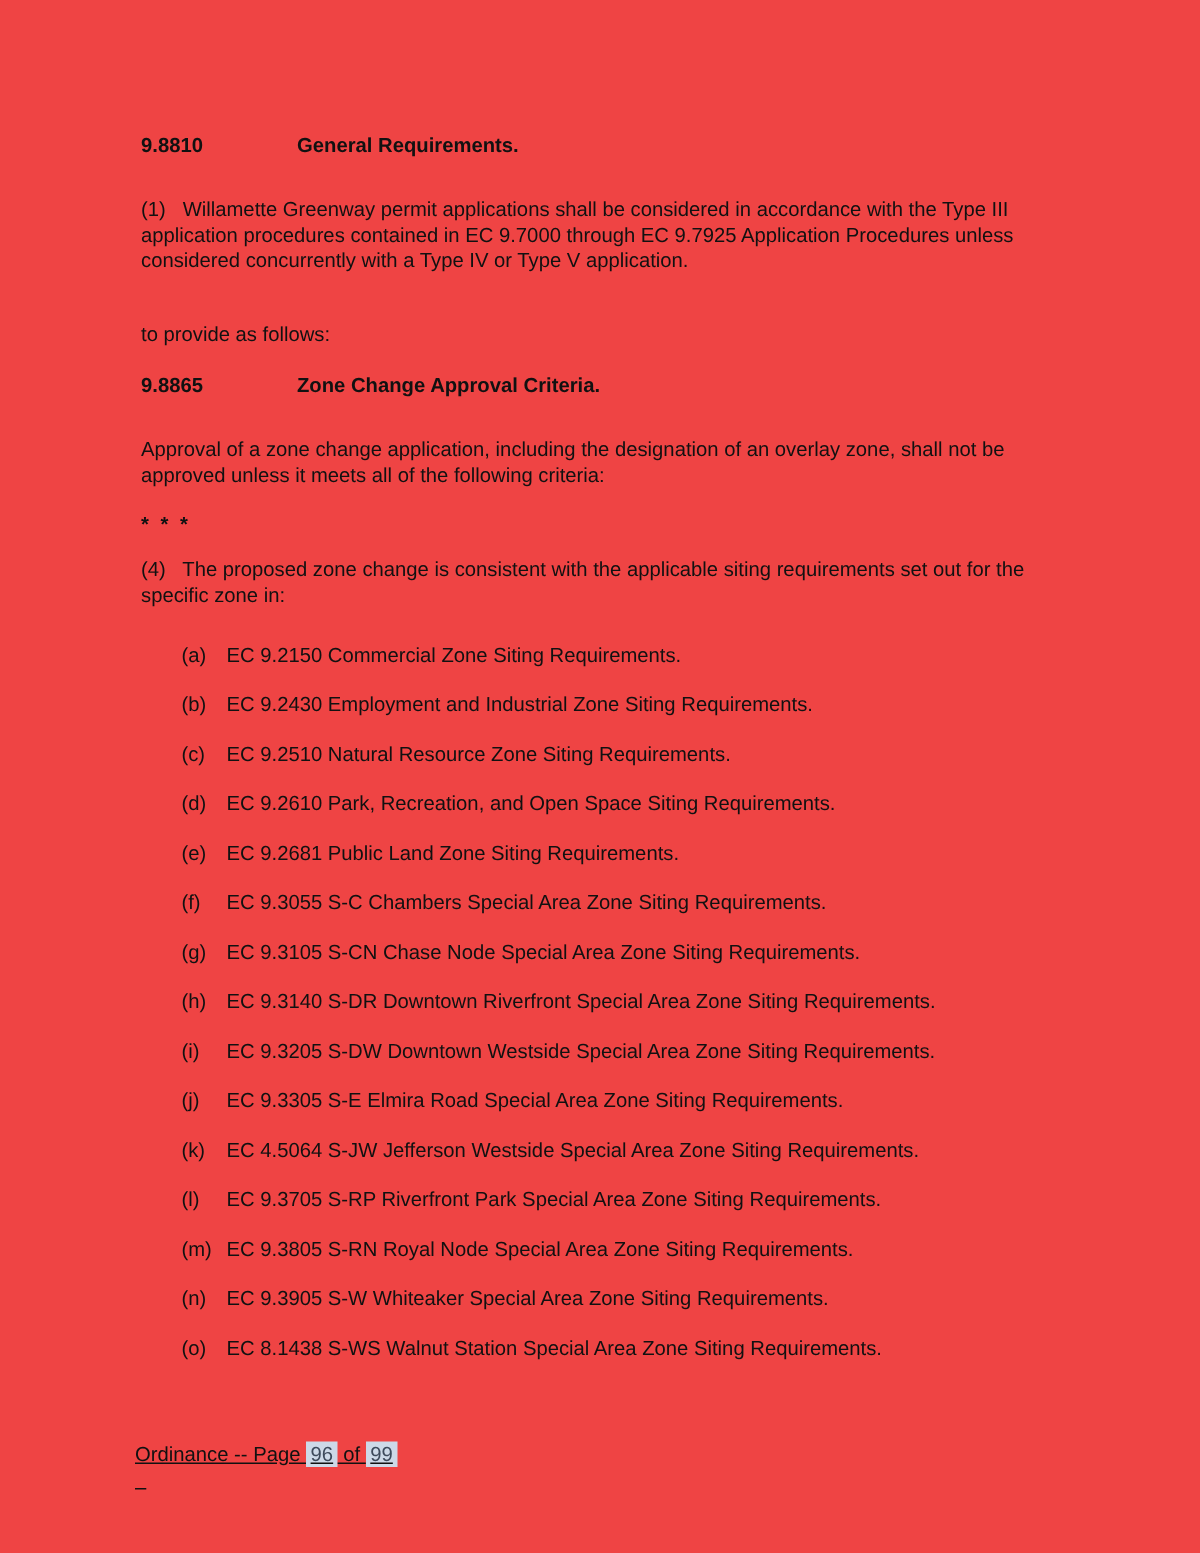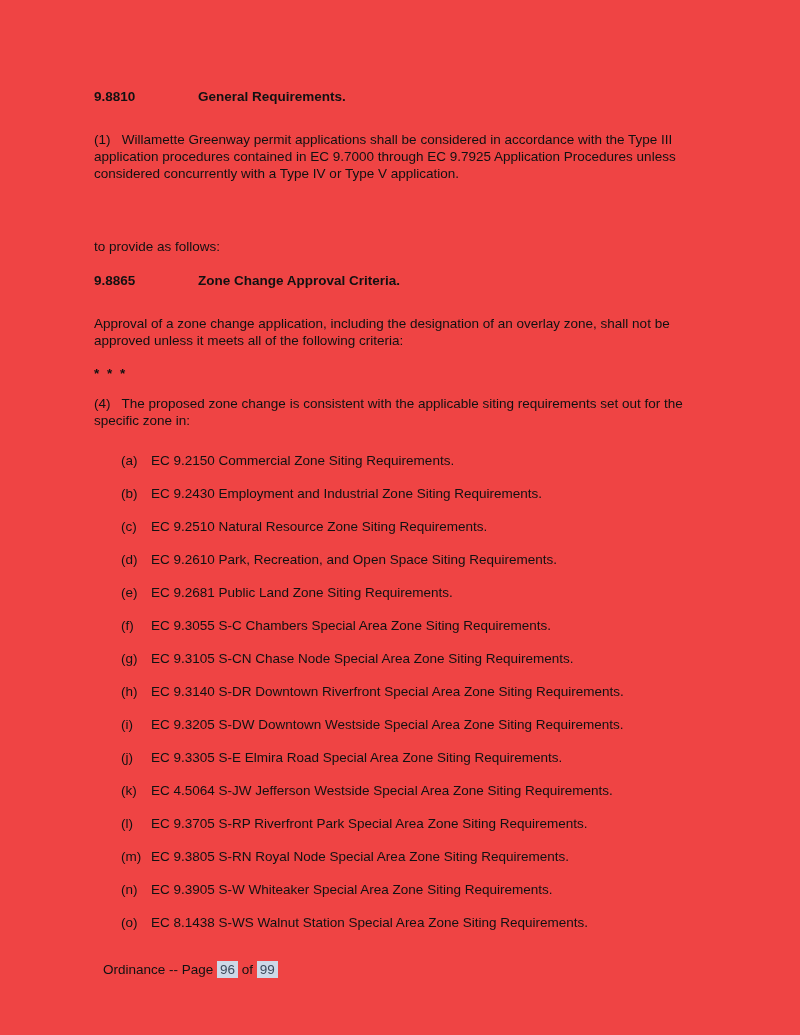--- a/index.html
+++ b/index.html
@@ -26,21 +26,21 @@
     max-width: 620px;
   }
   .heading {
     font-weight: bold;
     margin: 0 0 26px 0;
   }
   .heading .h-num {
     display: inline-block;
     width: 104px;
   }
-  .p-body { margin-bottom: 56px; }
+  .p-body { margin-bottom: 32px; }
   .s101-line {
     padding-left: 44px;
     margin-bottom: 16px;
   }
   .s101-label {
     font-weight: bold;
     text-decoration: underline;
   }
   .s101-text { margin-left: 9px; }
   .cont-line { margin-bottom: 17px; }
@@ -59,24 +59,25 @@
     margin-bottom: 16px;
     max-width: 600px;
   }
   .li-label {
     flex: 0 0 30px;
     width: 30px;
   }
   .li-text { flex: 1 1 auto; }
   .footer {
     position: absolute;
-    left: 103px;
+    left: 90px;
     top: 961px;
     font-size: 13.5px;
     white-space: pre;
+    text-decoration: underline;
   }
   .hl {
     padding: 1px 3px;
     color: #3d4a5c;
   }
 </style>
 </head>
 <body>
 
 <div class="page">

